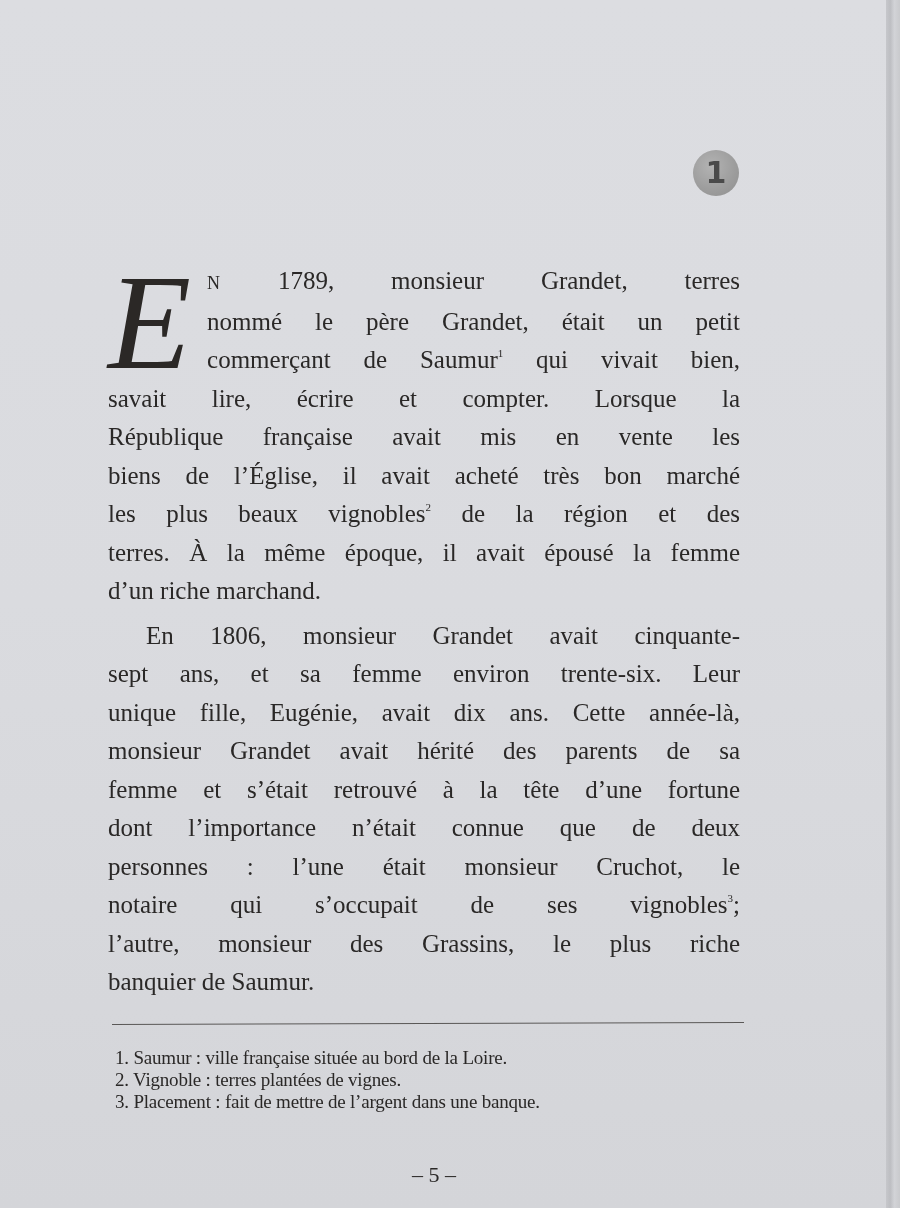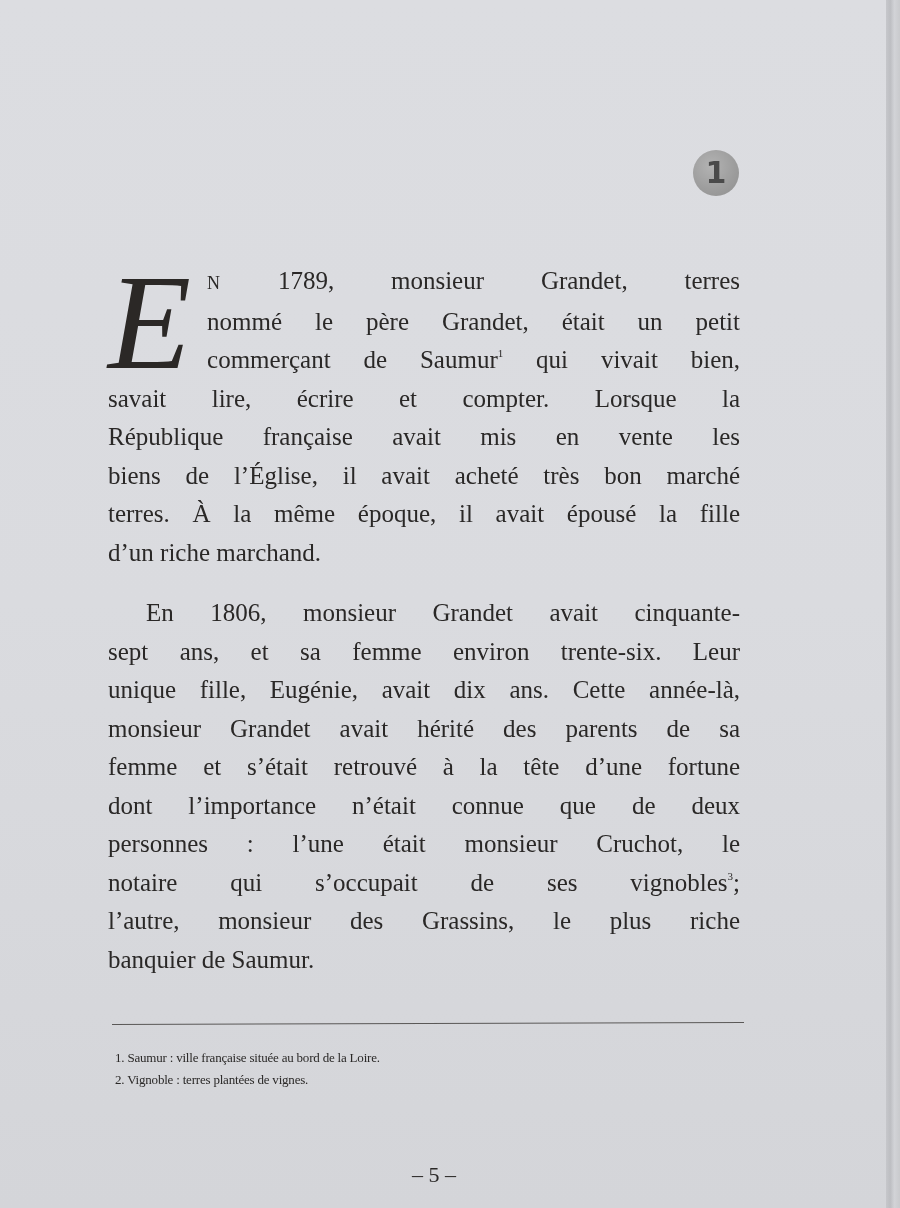--- a/index.html
+++ b/index.html
@@ -99,41 +99,41 @@
     .smallcap {
       font-size: 18px;
       letter-spacing: 1px;
     }
     sup {
       font-size: 11px;
       vertical-align: 11px;
       line-height: 0;
     }
     .para2 {
-      margin-top: 22px;
+      margin-top: 6px;
     }
     .indent {
       padding-left: 38px;
     }
     .footnote-rule {
       position: absolute;
       left: 112px;
       top: 1024px;
       width: 632px;
       height: 0;
       border-top: 1.5px solid #5a5857;
       transform: rotate(-0.18deg);
       transform-origin: left;
     }
     .footnotes {
       position: absolute;
       left: 115px;
       top: 1047px;
       width: 630px;
-      font-size: 13px;
+      font-size: 19px;
       line-height: 22px;
       color: #2a2827;
     }
     .footnotes .fn {
       display: block;
       white-space: nowrap;
       letter-spacing: -0.2px;
     }
     .page-number {
       position: absolute;
@@ -159,21 +159,22 @@
   <div class="text-block">
 
     <div class="para">
       <span class="drop-cap">E</span>
       <span class="line"><span class="smallcap">N</span><span> 1789, monsieur Grandet, terres</span></span>
       <span class="line">nommé le père Grandet, était un petit</span>
       <span class="line"><span>commerçant de Saumur</span><sup>1</sup><span> qui vivait bien,</span></span>
       <span class="line">savait lire, écrire et compter. Lorsque la</span>
       <span class="line">République française avait mis en vente les</span>
       <span class="line">biens de l’Église, il avait acheté très bon marché</span>
-      <span class="line">terres. À la même époque, il avait épousé la fille</span>
+      <span class="line"><span>les plus beaux vignobles</span><sup>2</sup><span> de la région et des</span></span>
+      <span class="line">terres. À la même époque, il avait épousé la femme</span>
       <span class="line last">d’un riche marchand.</span>
     </div>
 
     <div class="para para2">
       <span class="line indent">En 1806, monsieur Grandet avait cinquante-</span>
       <span class="line">sept ans, et sa femme environ trente-six. Leur</span>
       <span class="line">unique fille, Eugénie, avait dix ans. Cette année-là,</span>
       <span class="line">monsieur Grandet avait hérité des parents de sa</span>
       <span class="line">femme et s’était retrouvé à la tête d’une fortune</span>
       <span class="line">dont l’importance n’était connue que de deux</span>
@@ -183,18 +184,19 @@
       <span class="line last">banquier de Saumur.</span>
     </div>
 
   </div>
 
   <div class="footnote-rule"></div>
 
   <div class="footnotes">
     <span class="fn">1. Saumur : ville française située au bord de la Loire.</span>
     <span class="fn">2. Vignoble : terres plantées de vignes.</span>
+    <span class="fn">3. Placement : fait de mettre de l’argent dans une banque.</span>
   </div>
 
   <div class="page-number">– 5 –</div>
 </div>
 
 <div class="page-edge"></div>
 
 </body></html>

